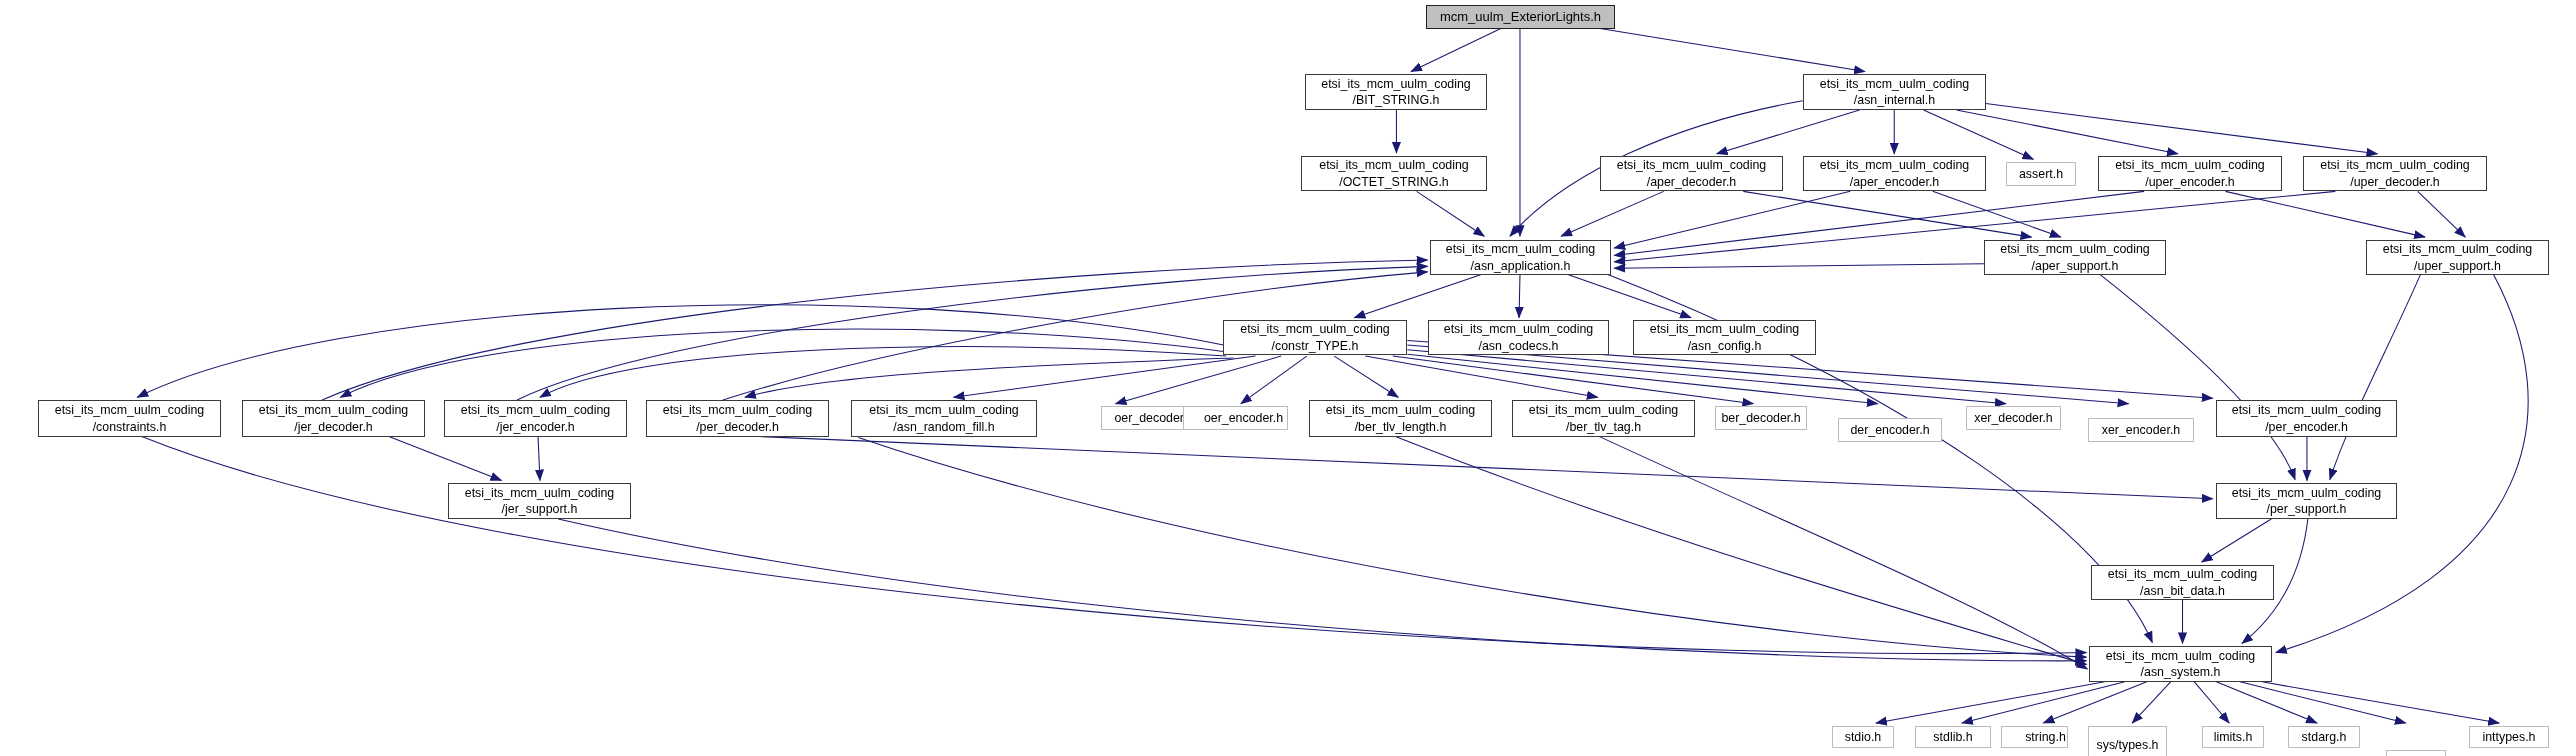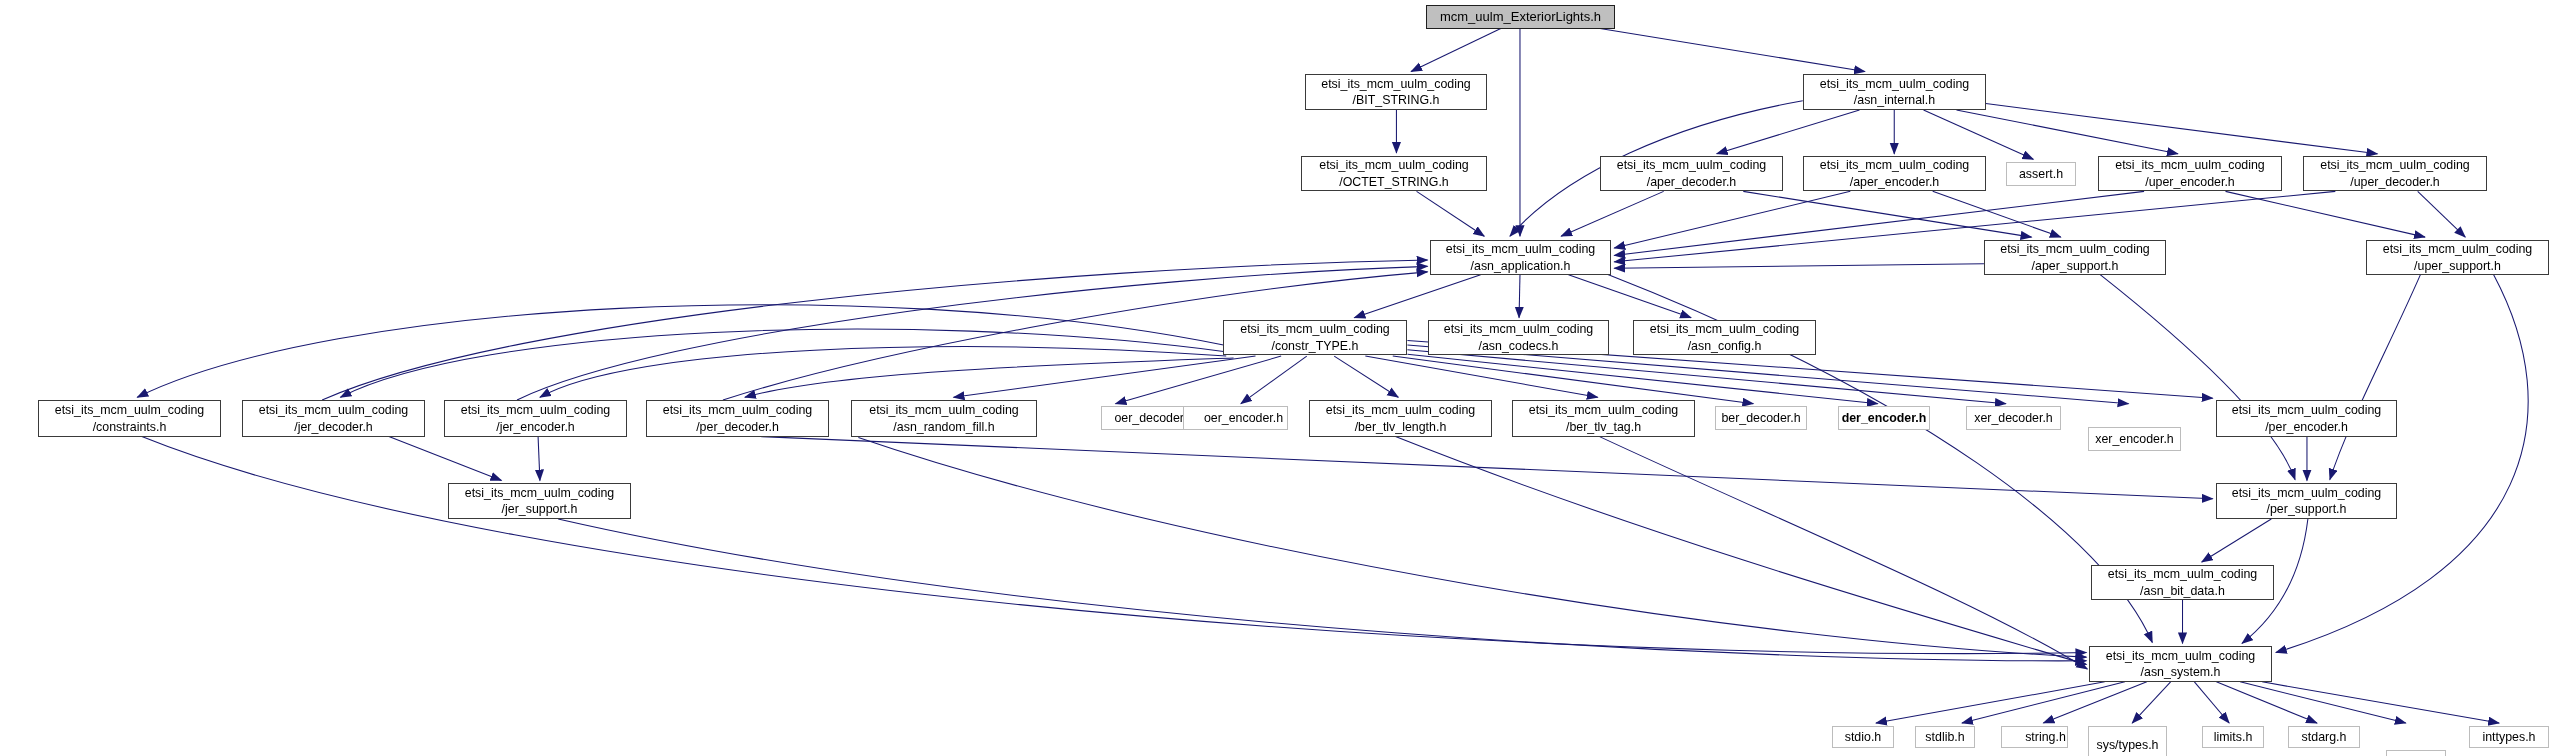--- a/index.html
+++ b/index.html
@@ -127,35 +127,35 @@
 /per_decoder.h</div>
     <div class="node internal" style="left: 851px; top: 400px; width: 186px; height: 37px;">etsi_its_mcm_uulm_coding
 /asn_random_fill.h</div>
     <div class="node external" style="left: 1057px; top: 406px; width: 106px; height: 24px; margin-left: 44px;">oer_decoder.h</div>
     <div class="node external" style="left: 1183px; top: 406px; width: 105px; height: 24px; padding-left: 16px;">oer_encoder.h</div>
     <div class="node internal" style="left: 1309px; top: 400px; width: 183px; height: 37px;">etsi_its_mcm_uulm_coding
 /ber_tlv_length.h</div>
     <div class="node internal" style="left: 1512px; top: 400px; width: 183px; height: 37px;">etsi_its_mcm_uulm_coding
 /ber_tlv_tag.h</div>
     <div class="node external" style="left: 1715px; top: 406px; width: 92px; height: 24px;">ber_decoder.h</div>
-    <div class="node external" style="left: 1838px; top: 406px; width: 92px; height: 24px; font-weight: bold;">der_encoder.h</div>
+    <div class="node external" style="left: 1838px; top: 418px; width: 104px; height: 24px;">der_encoder.h</div>
     <div class="node external" style="left: 1966px; top: 406px; width: 95px; height: 24px;">xer_decoder.h</div>
-    <div class="node external" style="left: 2088px; top: 427px; width: 93px; height: 24px;">xer_encoder.h</div>
+    <div class="node external" style="left: 2088px; top: 418px; width: 106px; height: 24px;">xer_encoder.h</div>
     <div class="node internal" style="left: 2216px; top: 400px; width: 181px; height: 37px;">etsi_its_mcm_uulm_coding
 /per_encoder.h</div>
     <div class="node internal" style="left: 448px; top: 483px; width: 183px; height: 36px;">etsi_its_mcm_uulm_coding
 /jer_support.h</div>
     <div class="node internal" style="left: 2216px; top: 483px; width: 181px; height: 36px;">etsi_its_mcm_uulm_coding
 /per_support.h</div>
     <div class="node internal" style="left: 2091px; top: 565px; width: 183px; height: 35px;">etsi_its_mcm_uulm_coding
 /asn_bit_data.h</div>
     <div class="node internal" style="left: 2089px; top: 646px; width: 183px; height: 36px;">etsi_its_mcm_uulm_coding
 /asn_system.h</div>
     <div class="node external" style="left: 1832px; top: 726px; width: 62px; height: 22px;">stdio.h</div>
-    <div class="node external" style="left: 1915px; top: 726px; width: 60px; height: 22px;">stdlib.h</div>
+    <div class="node external" style="left: 1915px; top: 726px; width: 76px; height: 22px;">stdlib.h</div>
     <div class="node external" style="left: 2001px; top: 726px; width: 67px; height: 22px; padding-left: 22px;">string.h</div>
     <div class="node external" style="left: 2088px; top: 726px; width: 79px; height: 38px;">sys/types.h</div>
     <div class="node external" style="left: 2202px; top: 726px; width: 62px; height: 22px;">limits.h</div>
     <div class="node external" style="left: 2288px; top: 726px; width: 72px; height: 22px;">stdarg.h</div>
     <div class="node external" style="left: 2386px; top: 726px; width: 60px; height: 22px; margin-top: 24px;">stddef.h</div>
     <div class="node external" style="left: 2469px; top: 726px; width: 80px; height: 22px;">inttypes.h</div>
   </div>
 
 
 </body></html>

